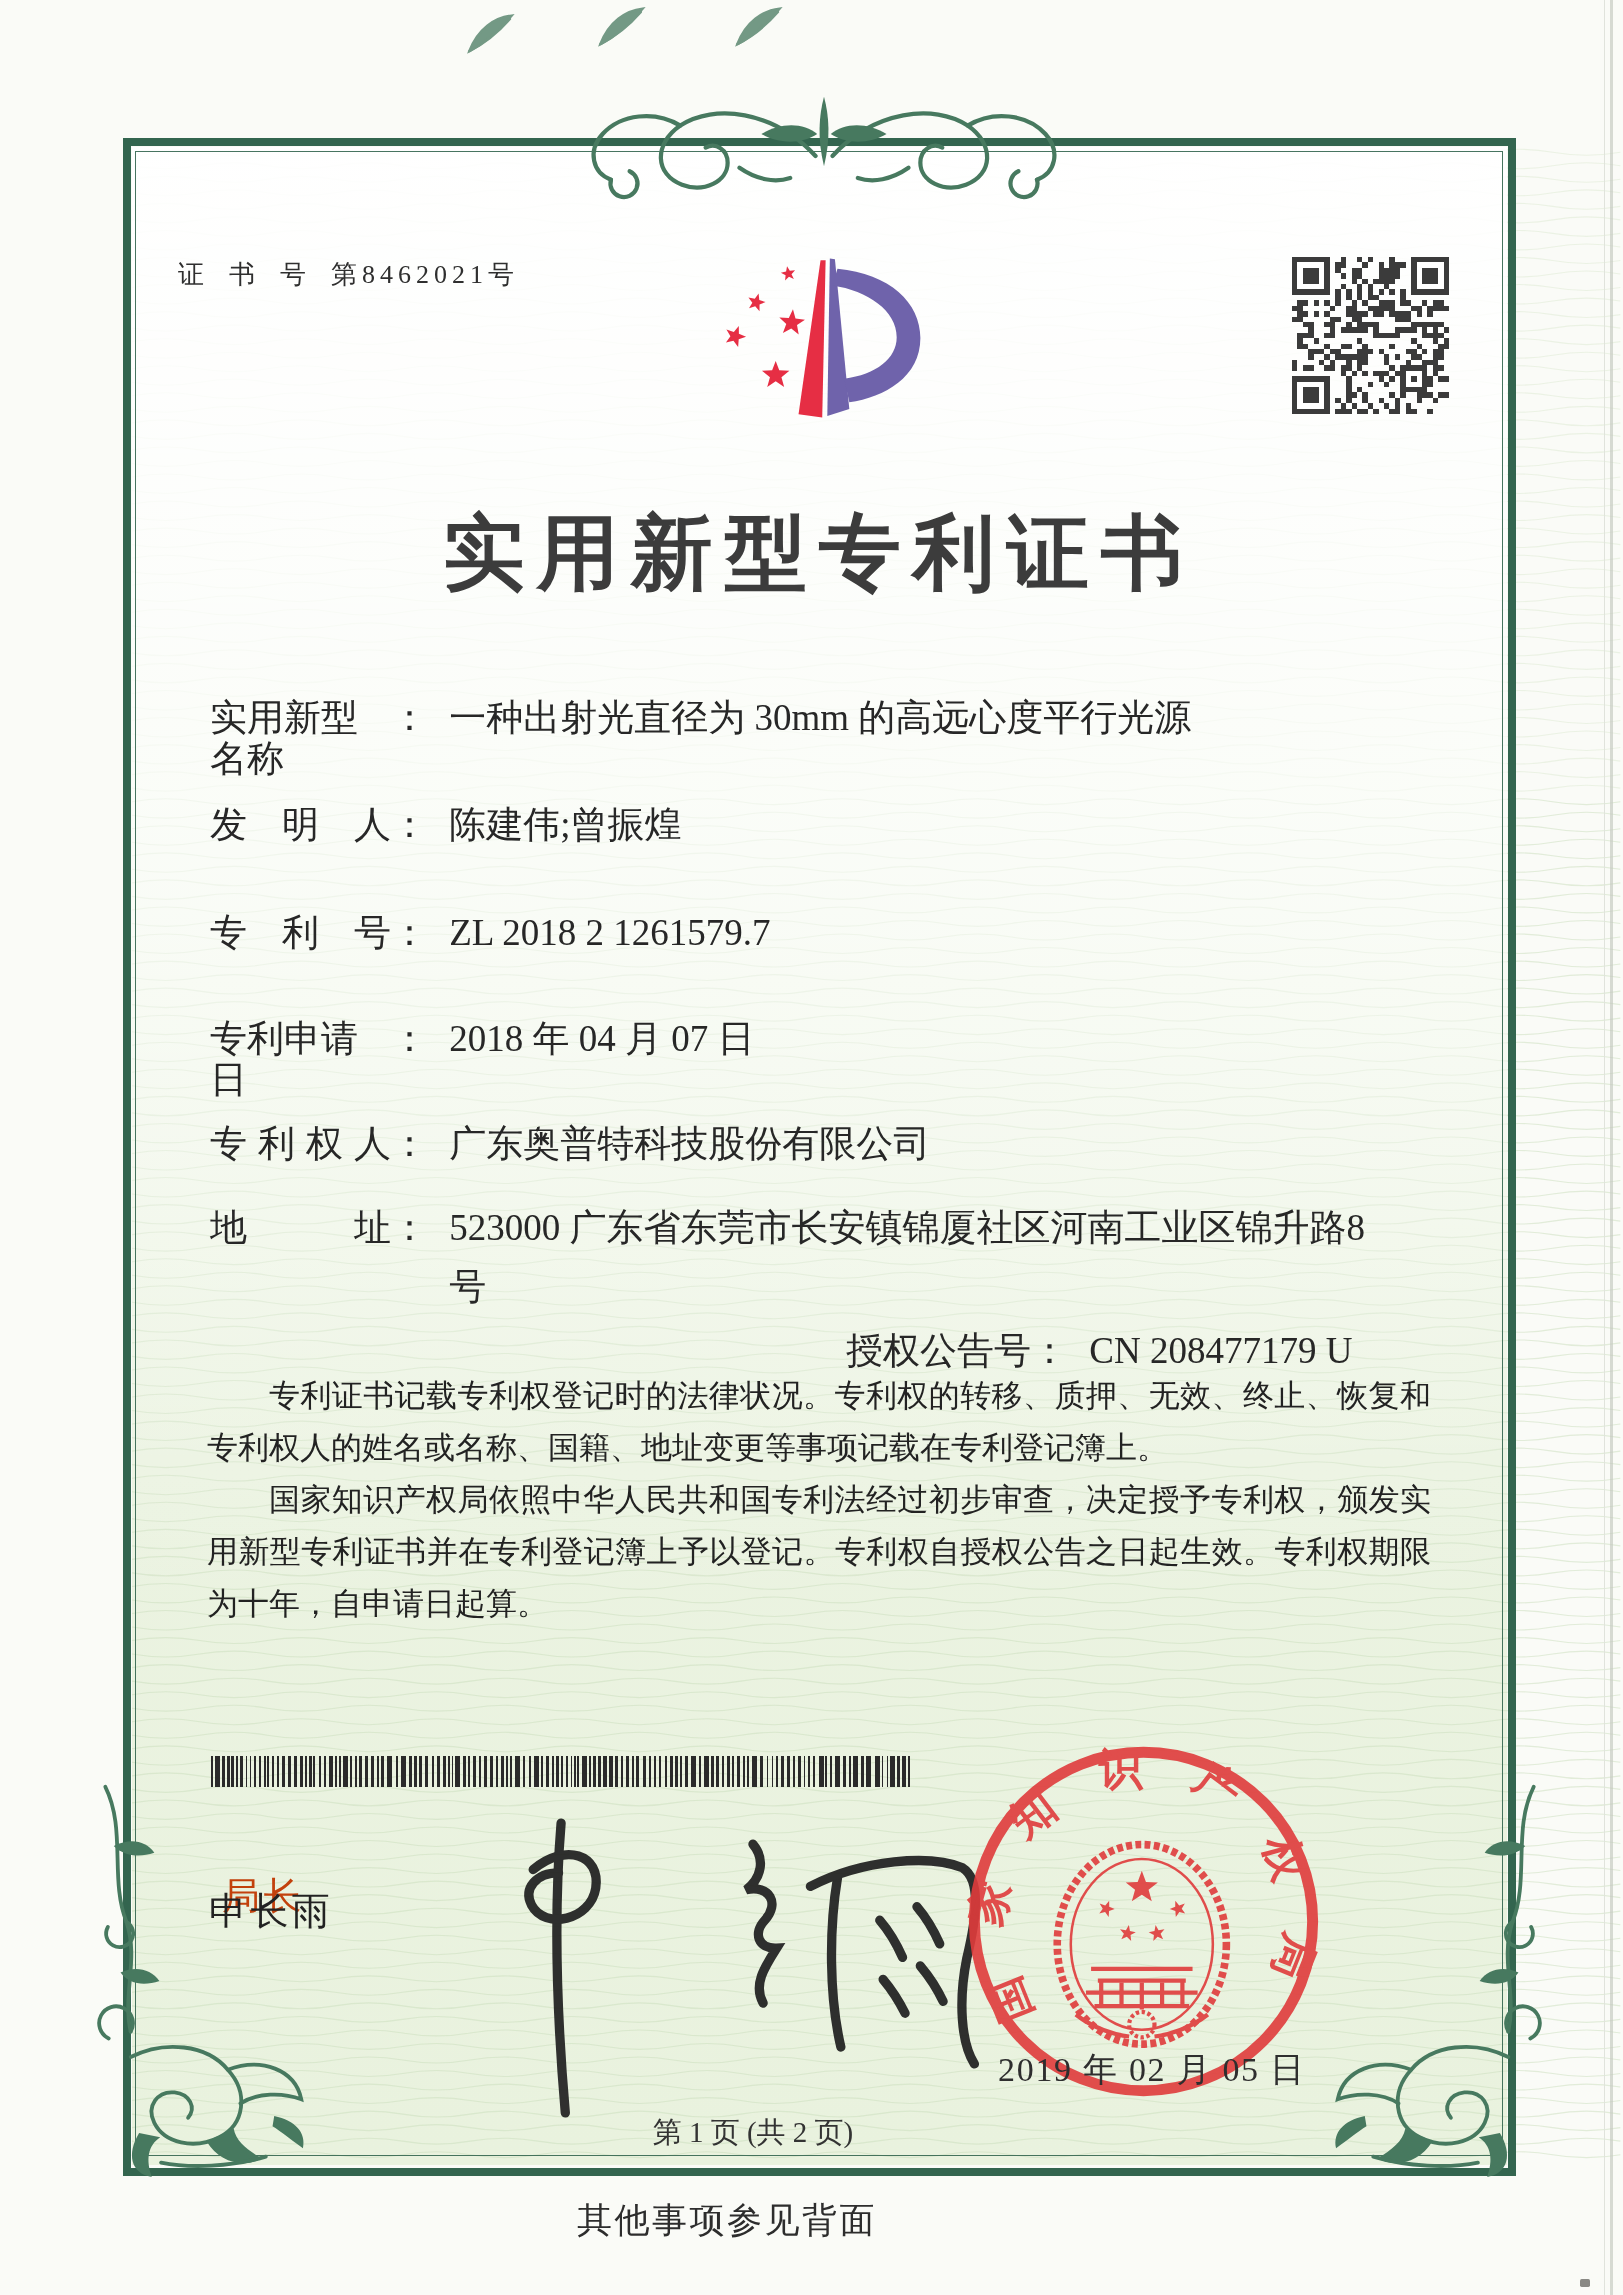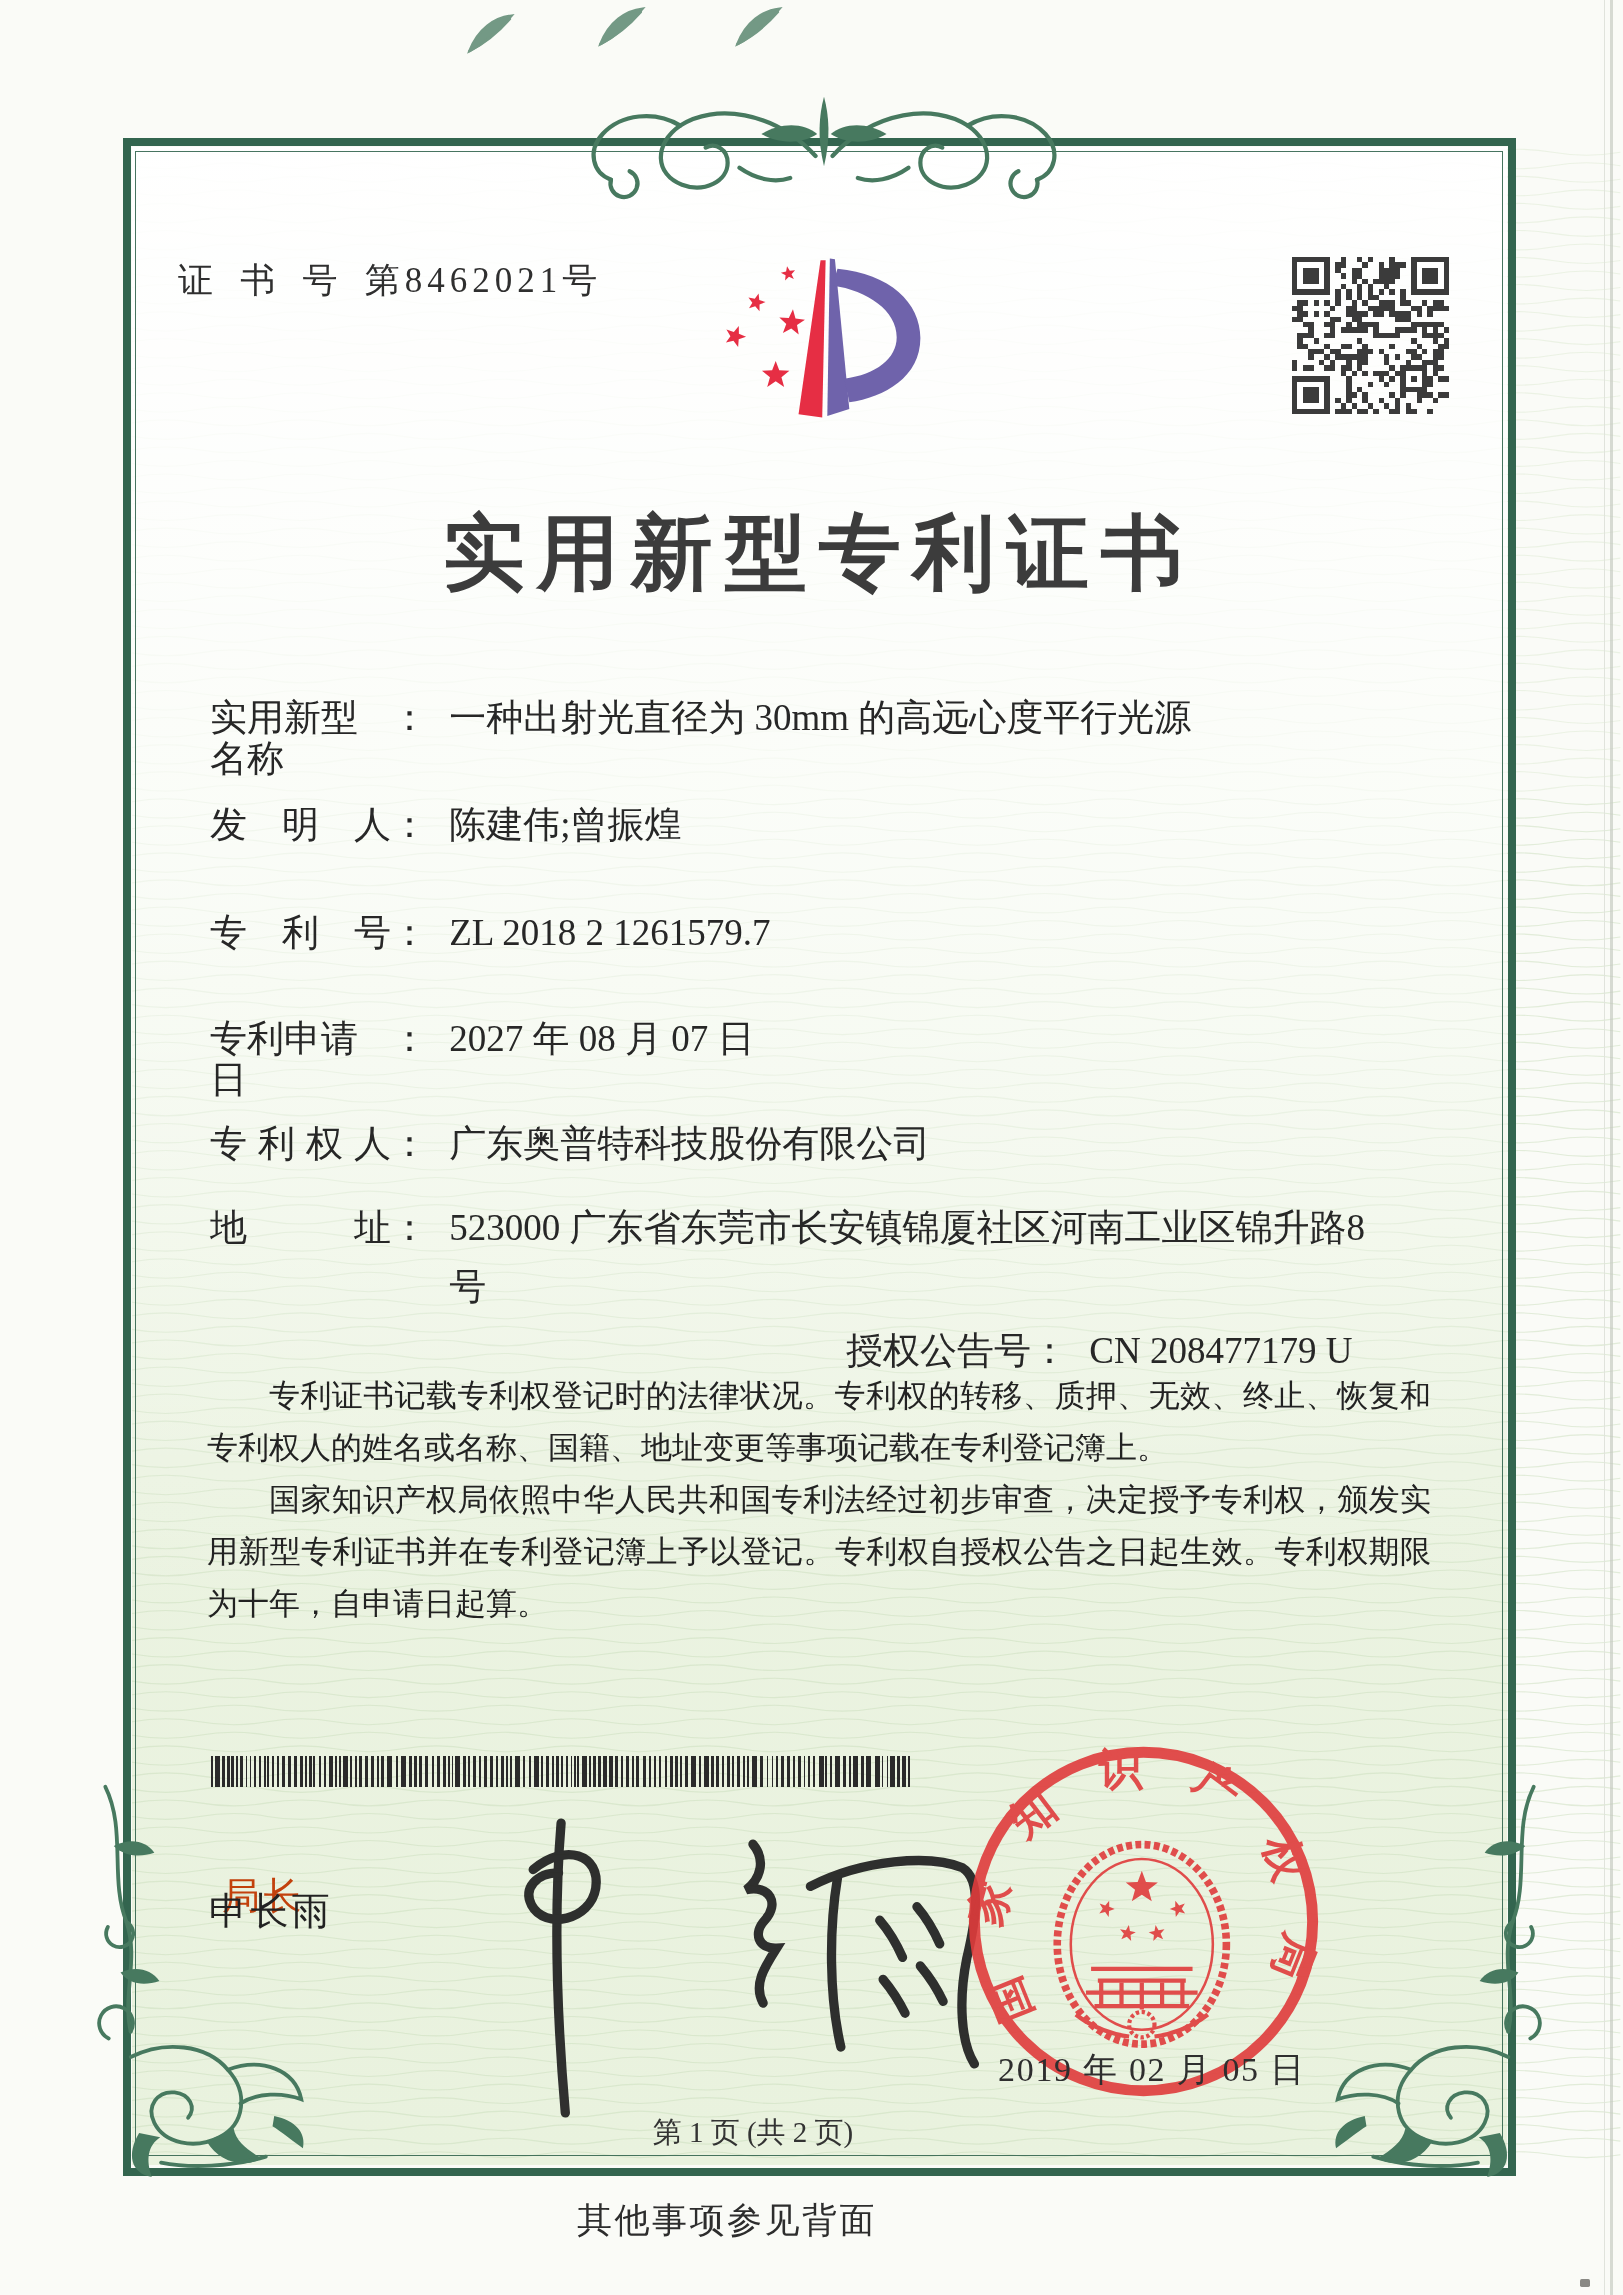--- a/index.html
+++ b/index.html
@@ -30,21 +30,21 @@
   .frame-outer{left:123px;top:138px;width:1393px;height:2038px;border:8.5px solid var(--border-green);}
   .frame-inner{left:135px;top:151px;width:1368px;height:2005px;border:1.7px solid var(--border-green);opacity:.9;}
 
   .ornament{color:var(--orn-green);}
   .orn-topcenter{left:562px;top:85px;width:524px;height:131px;}
   .corner-orn{width:228px;height:406px;}
   .orn-bl{left:80px;top:1778px;}
   .orn-br{left:1331px;top:1778px;transform:scaleX(-1);}
   .sprig{width:59px;height:51px;opacity:.75;}
 
-  .cert-no{left:178px;top:257px;font-size:35px;letter-spacing:5px;word-spacing:8.5px;color:#2f2f2f;}
+  .cert-no{left:178px;top:257px;font-size:26px;letter-spacing:5px;word-spacing:8.5px;color:#2f2f2f;}
 
   .logo{left:697px;top:250px;}
   .qr{left:1292px;top:257px;}
 
   .title{left:6.8px;top:499px;width:1624px;text-align:center;font-size:82px;font-weight:600;
          letter-spacing:12px;color:#3c3c3c;}
 
   .frow{left:210px;width:1269px;font-size:37px;line-height:41px;color:#272727;}
   .flabel{display:inline-block;width:181px;vertical-align:top;}
   .flabel.jst{text-align:justify;text-align-last:justify;}
@@ -605,21 +605,21 @@
 <div class="abs frow" style="top:804px">
   <span class="flabel jst">发明人</span><span class="fcolon">：</span>
   <span class="fvalue">陈建伟;曾振煌</span>
 </div>
 <div class="abs frow" style="top:912px">
   <span class="flabel jst">专利号</span><span class="fcolon">：</span>
   <span class="fvalue">ZL 2018 2 1261579.7</span>
 </div>
 <div class="abs frow" style="top:1018px">
   <span class="flabel">专利申请日</span><span class="fcolon">：</span>
-  <span class="fvalue">2027 年 08 月 07 日</span>
+  <span class="fvalue">2018 年 04 月 07 日</span>
 </div>
 <div class="abs frow" style="top:1123px">
   <span class="flabel jst">专利权人</span><span class="fcolon">：</span>
   <span class="fvalue">广东奥普特科技股份有限公司</span>
 </div>
 <div class="abs frow addr" style="top:1198px">
   <span class="flabel jst">地址</span><span class="fcolon">：</span>
   <span class="fvalue">523000 广东省东莞市长安镇锦厦社区河南工业区锦升路8号</span>
 </div>
 <div class="abs frow" style="top:1330px">

